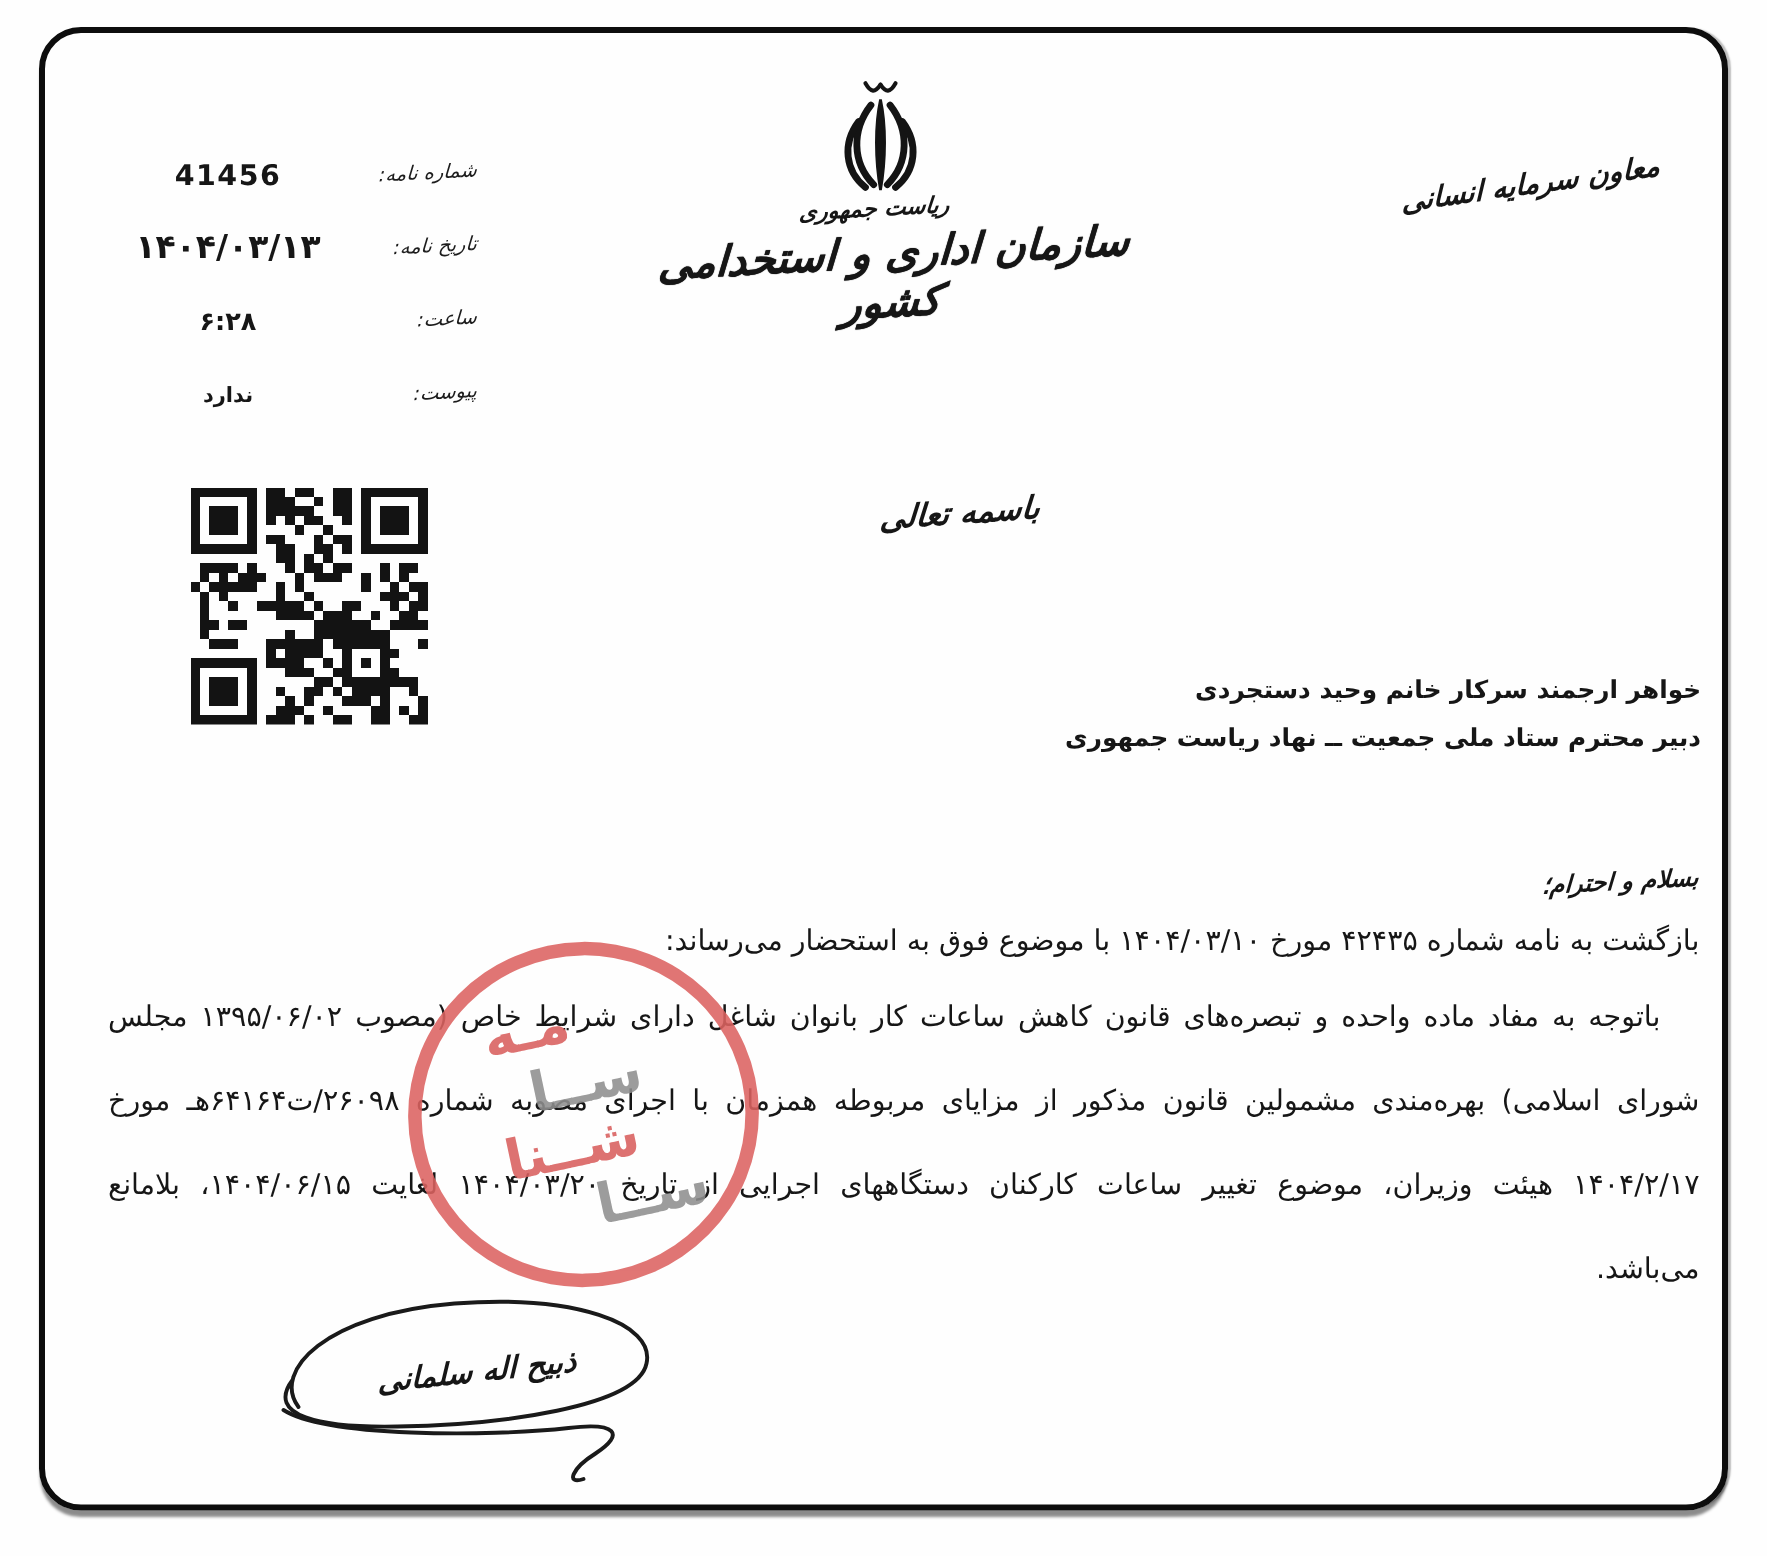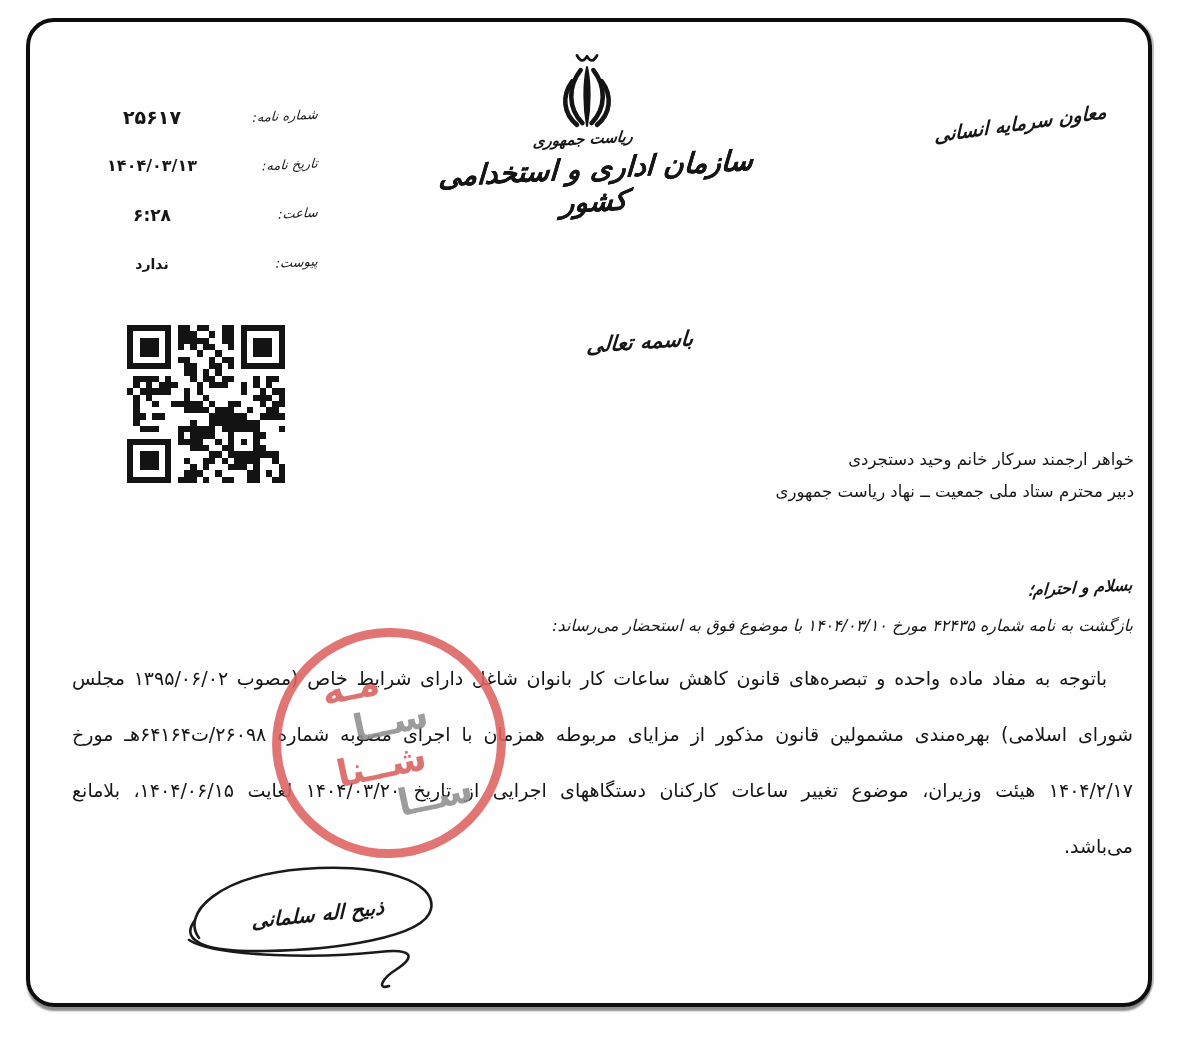--- a/index.html
+++ b/index.html
@@ -6,43 +6,43 @@
   .page{position:relative;width:1178px;height:1037px;background:#fefefe;overflow:hidden;
         font-family:"DejaVu Sans",sans-serif;color:#161616;}
   .frame{position:absolute;left:26px;top:18px;width:1118px;height:981px;
          border:4px solid #0d0d0d;border-radius:28px;
          box-shadow:0 5px 2px -1px rgba(0,0,0,.45),3px 0 1px -1px rgba(0,0,0,.25);}
   
   .meta{position:absolute;left:78px;top:92px;width:240px;direction:rtl;}
   .meta-row{display:flex;align-items:center;height:49px;}
   .meta-label{width:92px;font-size:13px;font-style:italic;color:#1c1c1c;
               transform:rotate(-3deg) skewX(-6deg);white-space:nowrap;}
-  .meta-value{flex:1;text-align:center;font-weight:bold;font-size:16px;letter-spacing:1px;}
+  .meta-value{flex:1;text-align:center;font-weight:bold;font-size:22px;letter-spacing:1px;}
   
   .emblem{position:absolute;left:550px;top:50px;width:74px;height:84px;}
   .org-top{position:absolute;left:488px;top:130px;width:190px;text-align:center;
            font-size:15px;font-weight:bold;font-style:italic;transform:rotate(-3deg) skewX(-8deg);}
   .org-name{position:absolute;left:430px;top:152px;width:330px;text-align:center;
             font-size:28px;font-weight:bold;font-style:italic;
             transform:rotate(-3deg) skewX(-6deg);text-shadow:0 0 .6px #000;}
   .unit{position:absolute;left:893px;top:112px;width:255px;text-align:center;
         font-size:19px;font-weight:bold;font-style:italic;
         transform:rotate(-8deg) skewX(-8deg);}
   
   .qr{position:absolute;left:122px;top:325px;width:168px;height:158px;}
   
   .besmellah{position:absolute;left:535px;top:330px;width:210px;text-align:center;
              font-size:21px;font-weight:bold;font-style:italic;transform:rotate(-4deg) skewX(-8deg);}
   .recipient{position:absolute;right:44px;top:444px;left:70px;direction:rtl;text-align:right;
              font-size:16.5px;line-height:32px;}
-  .recipient .b{font-weight:normal;}
+  .recipient .b{font-weight:bold;}
   .recipient .subj{white-space:nowrap;}
   .greeting{position:absolute;right:46px;top:578px;direction:rtl;font-size:16px;
             font-weight:bold;font-style:italic;transform:rotate(-3deg) skewX(-6deg);}
-  .intro{position:absolute;right:45px;top:616px;direction:rtl;font-size:16px;font-style:italic;}
+  .intro{position:absolute;right:45px;top:616px;direction:rtl;font-size:19px;}
   .para{position:absolute;right:45px;left:72px;top:650px;direction:rtl;text-align:justify;
         font-size:19px;line-height:56px;text-indent:26px;word-spacing:2px;}
   
   .stamp{position:absolute;left:272px;top:628px;width:234px;height:230px;
          transform:rotate(-12deg);opacity:.88;pointer-events:none;}
   .stamp-ring{position:absolute;inset:0;border:9px solid #dd6361;border-radius:50%;}
   .stamp-lines{position:absolute;inset:14px;display:flex;flex-direction:column;
                justify-content:center;align-items:center;direction:rtl;}
   .stamp-line{font-size:37px;font-weight:bold;line-height:1.12;letter-spacing:1px;}
   .stamp-line:nth-child(1){transform:translateX(-26px);}
@@ -58,21 +58,21 @@
 </style>
 </head>
 <body>
 
 <div class="page">
   <div class="frame"></div>
 
   <div class="meta">
     <div class="meta-row">
       <span class="meta-label">شماره نامه:</span>
-      <span class="meta-value" style="font-size:19px">۲۵۶۱۷</span>
+      <span class="meta-value" style="font-size:19px">41456</span>
     </div>
     <div class="meta-row">
       <span class="meta-label">تاریخ نامه:</span>
       <span class="meta-value">۱۴۰۴/۰۳/۱۳</span>
     </div>
     <div class="meta-row">
       <span class="meta-label">ساعت:</span>
       <span class="meta-value" style="font-size:17px">۶:۲۸</span>
     </div>
     <div class="meta-row">

